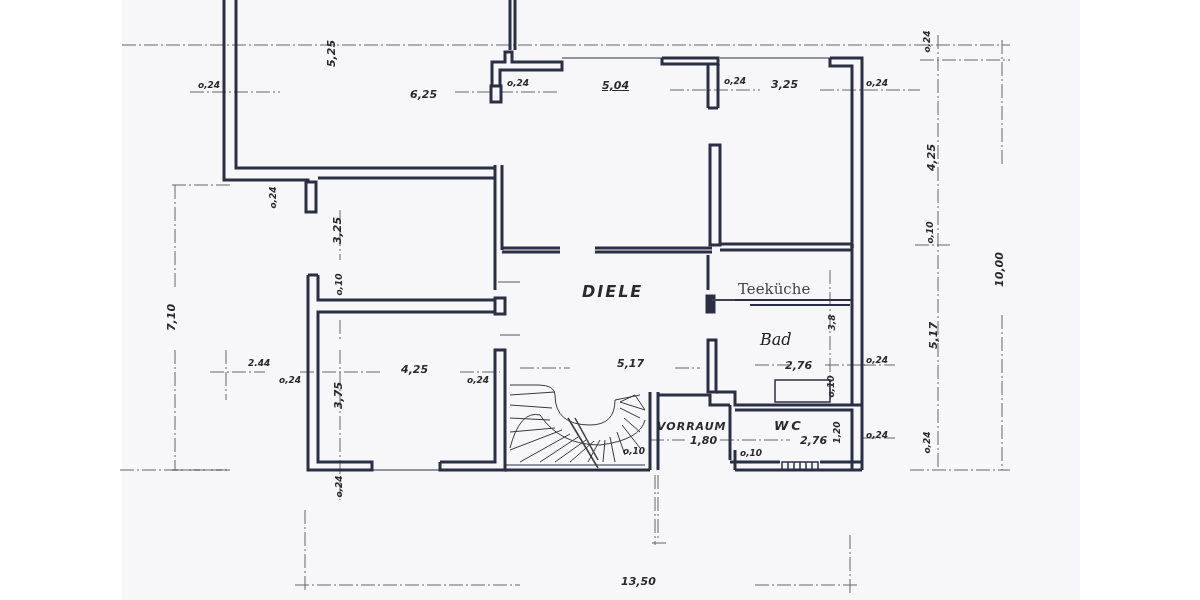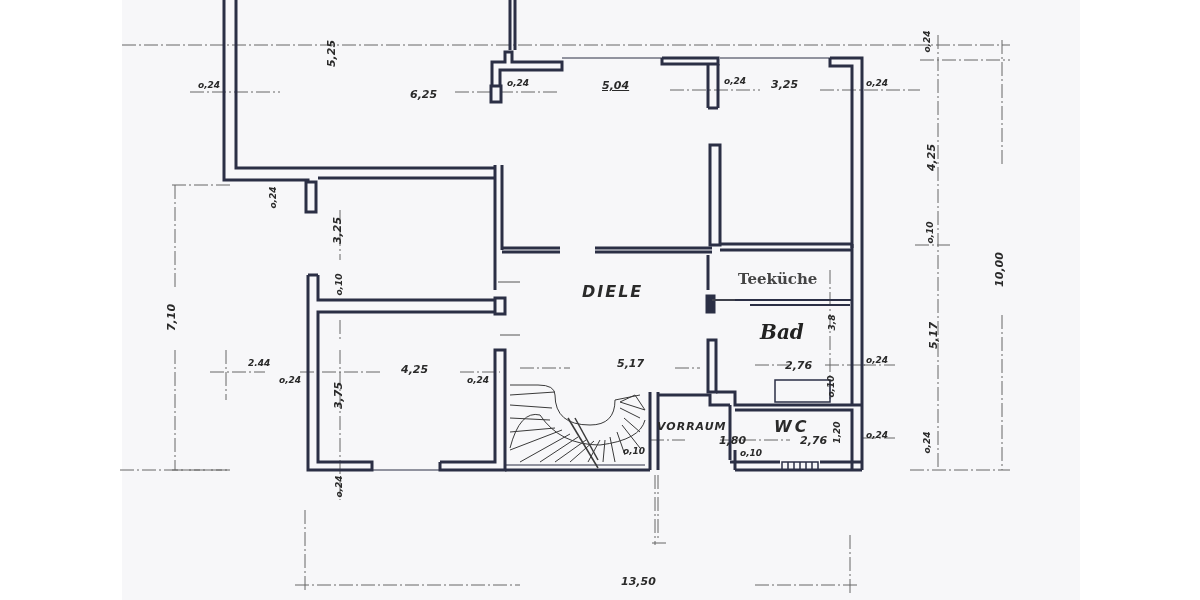--- a/index.html
+++ b/index.html
@@ -1,21 +1,21 @@
 <!DOCTYPE html>
 <html><head>
   <meta charset="utf-8">
   <style>
     html, body { margin: 0; padding: 0; background: #ffffff; }
     body { width: 1200px; height: 600px; overflow: hidden; position: relative; font-family: "DejaVu Sans", sans-serif; }
     #plan { position: absolute; left: 0; top: 0; width: 1200px; height: 600px; }
     .lbl { position: absolute; font-family: "DejaVu Sans", sans-serif; font-style: italic; font-weight: bold; color: #2a2a2a; font-size: 11px; white-space: nowrap; line-height: 1; }
     .lbl.sm { font-size: 9px; }
     .lbl.room { font-size: 16px; letter-spacing: 2px; }
-    .lbl.hand { font-family: "DejaVu Serif", serif; font-style: normal; font-weight: bold; }
+    .lbl.hand { font-family: "DejaVu Serif", serif; font-style: normal; font-weight: normal; margin-top: 10px; }
     .rot { transform-origin: center center; transform: rotate(-90deg); }
     .paper-left { position: absolute; left: 0; top: 0; width: 122px; height: 600px; background: #ffffff; }
     .paper-right { position: absolute; left: 1080px; top: 0; width: 120px; height: 600px; background: #ffffff; }
     .paper { position: absolute; left: 122px; top: 0; width: 958px; height: 600px; background: #f7f7f9; }
   </style>
 </head>
 <body>
 
 <div class="paper-left"></div>
 <div class="paper"></div>
@@ -168,23 +168,23 @@
 
   <g stroke="#555" stroke-width="1" fill="none">
     <line x1="500" y1="335" x2="520" y2="335"></line>
     <line x1="498" y1="282" x2="520" y2="282"></line>
     <line x1="712" y1="300" x2="735" y2="300"></line>
   </g>
 </svg>
 
 <div class="lbl room" style="left:582px;top:284px;">DIELE</div>
 <div class="lbl hand" style="left:738px;top:272px;font-size:15px;color:#444;">Teeküche</div>
-<div class="lbl hand" style="left:760px;top:322px;font-size:20px;color:#222;font-family:'DejaVu Serif',serif;font-style:italic;">Bad</div>
+<div class="lbl hand" style="left:760px;top:322px;font-size:16px;color:#222;font-family:'DejaVu Serif',serif;font-style:italic;">Bad</div>
 <div class="lbl" style="left:657px;top:421px;font-size:11px;letter-spacing:1px;">VORRAUM</div>
-<div class="lbl" style="left:774px;top:419px;font-size:16px;letter-spacing:3px;">WC</div>
+<div class="lbl" style="left:774px;top:419px;font-size:13px;letter-spacing:3px;">WC</div>
 
 <div class="lbl rot" style="left:318px;top:48px;">5,25</div>
 <div class="lbl" style="left:410px;top:82px;margin-top:7px;">6,25</div>
 <div class="lbl" style="left:602px;top:80px;text-decoration:underline;">5,04</div>
 <div class="lbl" style="left:771px;top:79px;">3,25</div>
 <div class="lbl sm" style="left:198px;top:81px;">o,24</div>
 <div class="lbl sm" style="left:507px;top:79px;">o,24</div>
 <div class="lbl sm" style="left:724px;top:77px;">o,24</div>
 <div class="lbl sm" style="left:866px;top:79px;">o,24</div>
 
@@ -201,21 +201,21 @@
 <div class="lbl sm rot" style="left:262px;top:193px;">o,24</div>
 <div class="lbl rot" style="left:324px;top:225px;">3,25</div>
 <div class="lbl sm rot" style="left:328px;top:280px;">o,10</div>
 <div class="lbl rot" style="left:325px;top:390px;">3,75</div>
 <div class="lbl" style="left:401px;top:364px;">4,25</div>
 <div class="lbl sm" style="left:467px;top:376px;">o,24</div>
 <div class="lbl sm rot" style="left:328px;top:482px;">o,24</div>
 
 <div class="lbl" style="left:617px;top:358px;">5,17</div>
 <div class="lbl sm" style="left:623px;top:447px;">o,10</div>
-<div class="lbl" style="left:719px;top:435px;text-align:right;">1,80</div>
+<div class="lbl" style="left:690px;top:435px;text-align:right;">1,80</div>
 <div class="lbl sm" style="left:740px;top:449px;">o,10</div>
 <div class="lbl" style="left:800px;top:435px;">2,76</div>
 <div class="lbl sm rot" style="left:826px;top:428px;">1,20</div>
 <div class="lbl sm" style="left:866px;top:431px;">o,24</div>
 <div class="lbl" style="left:785px;top:360px;">2,76</div>
 <div class="lbl sm rot" style="left:825px;top:318px;">3,8</div>
 <div class="lbl sm rot" style="left:820px;top:382px;">o,10</div>
 <div class="lbl sm" style="left:866px;top:356px;">o,24</div>
 <div class="lbl" style="left:621px;top:576px;">13,50</div>
 

